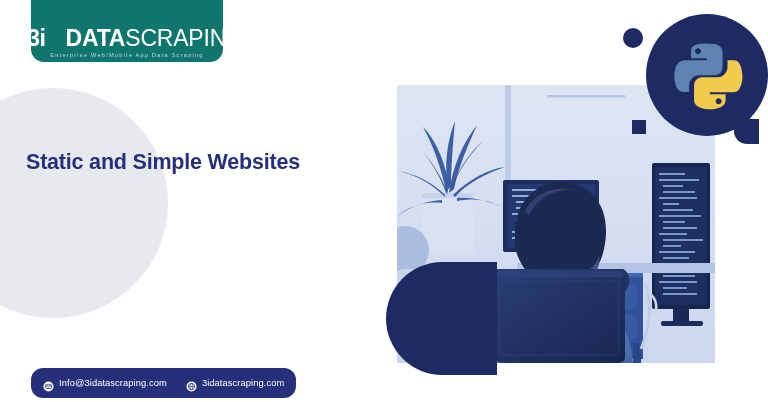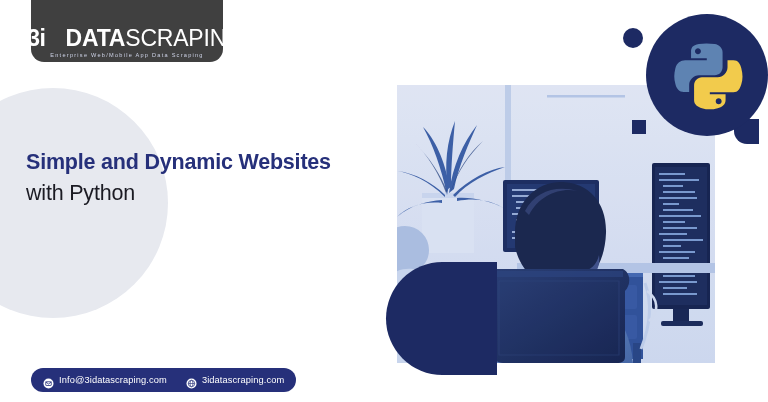--- a/index.html
+++ b/index.html
@@ -32,21 +32,21 @@
     z-index: 1;
   }
 
   
   .logo-plate {
     position: absolute;
     left: 31px;
     top: 0px;
     width: 192px;
     height: 62px;
-    background: #404040;
+    background: #0f766e;
     border-bottom-left-radius: 13px;
     border-bottom-right-radius: 13px;
     z-index: 6;
     display: flex;
     flex-direction: column;
     align-items: center;
     justify-content: center;
     padding-top: 22px;
   }
   .logo-row {
@@ -109,21 +109,21 @@
     color: #26307a;
     font-weight: 700;
   }
   .headline .line { display: block; white-space: nowrap; }
 
   
   .contact-pill {
     position: absolute;
     left: 31px;
     top: 368px;
-    height: 24px;
+    height: 30px;
     background: #26307a;
     border-radius: 12px;
     display: flex;
     align-items: center;
     padding: 0 12px;
     z-index: 6;
     gap: 19px;
   }
   .contact-item {
     display: flex;
@@ -249,22 +249,21 @@
         </svg>
       </span>
       <span class="logo-3i">3i</span>
       <span class="logo-data">DATA</span>
       <span class="logo-scraping">SCRAPING</span>
     </div>
     <div class="logo-tagline">Enterprise Web/Mobile App Data Scraping</div>
   </div>
 
   <div class="headline">
-    <span class="line"><b>Simple and Dynamic Websites</b></span>
-    <span class="line">with Python</span>
+    <span class="line"><b>Static and Simple Websites</b></span>
   </div>
 
   <div class="photo">
     <svg width="318" height="278" viewBox="0 0 318 278" aria-hidden="true">
       <defs>
         <linearGradient id="wallg" x1="0" y1="0" x2="0" y2="1">
           <stop offset="0%" stop-color="#f4f7fd"></stop>
           <stop offset="100%" stop-color="#dfe8f8"></stop>
         </linearGradient>
         <linearGradient id="shirtg" x1="0" y1="0" x2="1" y2="1">

